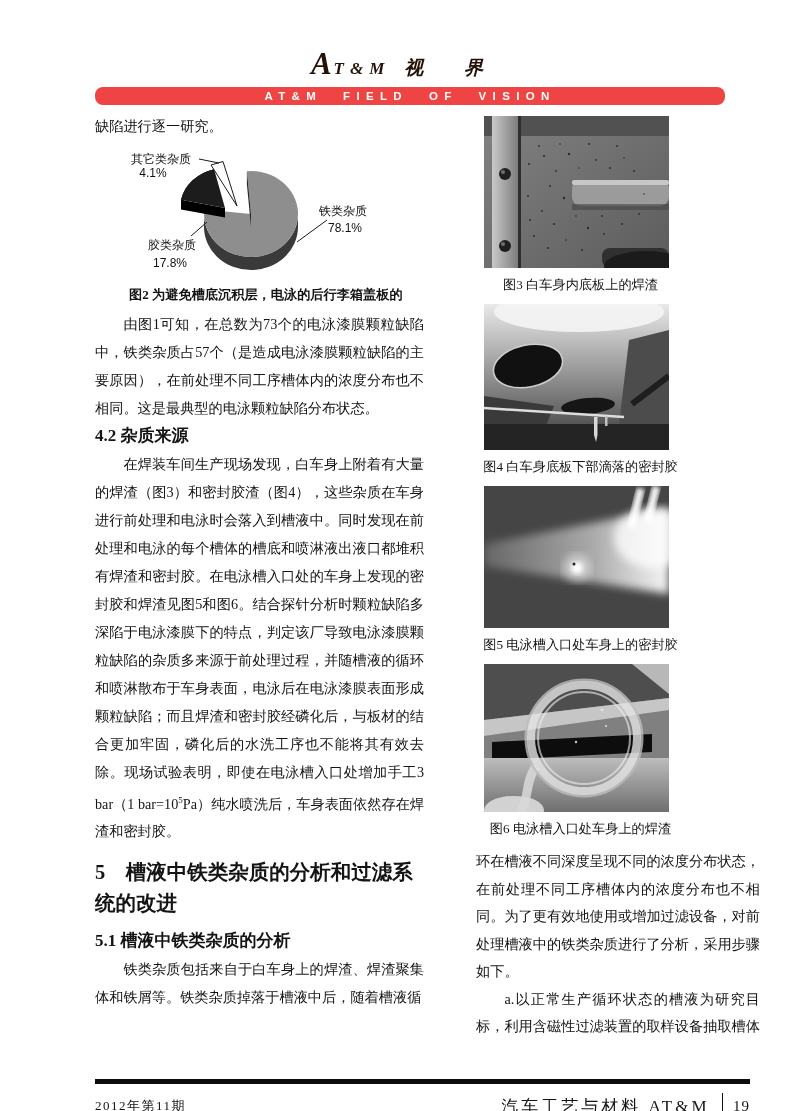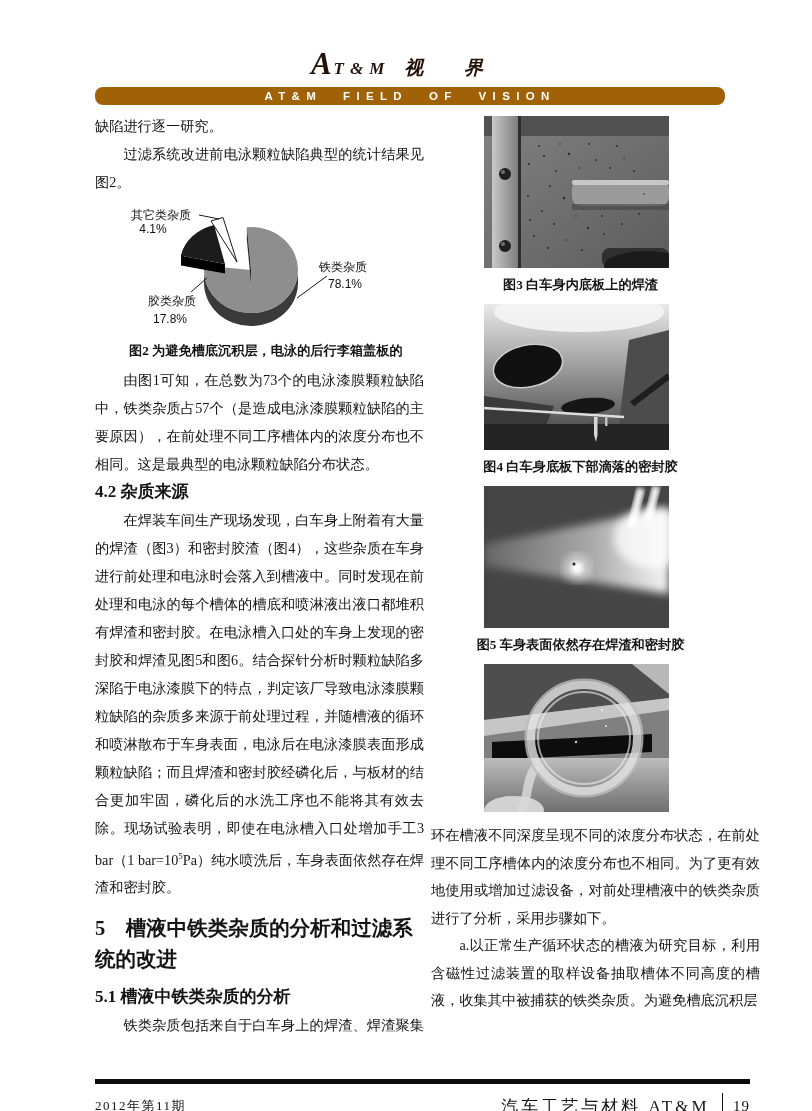--- a/index.html
+++ b/index.html
@@ -6,21 +6,21 @@
   .page{position:relative;width:812px;height:1111px;background:#fff;overflow:hidden;
         font-family:"Liberation Serif","DejaVu Serif",serif;color:#141414;}
 
   
   .masthead{position:absolute;top:46px;left:0;width:100%;text-align:center;
             color:#241208;font-style:italic;}
   .masthead .initial{font-size:31px;font-weight:600;letter-spacing:2px;}
   .masthead .latin{font-size:17px;font-weight:600;letter-spacing:6px;margin-right:14px;}
   .masthead .cjk{font-size:19px;font-weight:600;letter-spacing:18px;font-style:italic;}
   .banner{position:absolute;top:87px;left:95px;width:630px;height:18px;
-          background:#a16207;border-radius:8px;display:flex;align-items:center;justify-content:center;}
+          background:#ef4444;border-radius:8px;display:flex;align-items:center;justify-content:center;}
   .banner span{color:#fff;font-family:"Liberation Sans","DejaVu Sans",sans-serif;
           font-size:11.5px;font-weight:700;letter-spacing:0.55em;word-spacing:1.0em;white-space:nowrap;}
 
   
   .columns{position:absolute;top:112px;left:95px;width:665px;height:925px;
            display:flex;gap:7px;overflow:hidden;}
   .col{width:330px;overflow:hidden;}
   .col p{margin:0;font-size:14.2px;line-height:28px;text-align:justify;}
   .indent{text-indent:2em;}
   sup{font-size:9px;}
@@ -33,24 +33,24 @@
   .chartbox svg{display:block;}
   .pietext{font-family:"Liberation Sans","DejaVu Sans",sans-serif;font-size:12px;fill:#111;}
   .fig2cap{font-size:13.2px;font-weight:700;line-height:17.5px;margin:2px 0 6px 0;}
   .fig2cap .l1{display:block;padding-left:34px;}
   .fig2cap .l2{display:block;padding-left:62px;}
 
   
   .figure{margin:0 0 10px 0;}
   .photo{margin-left:53px;width:185px;background:#777;}
   .photo svg{display:block;}
-  .figcap{margin-top:8px;text-align:center;font-size:13.2px;font-weight:700;
+  .figcap{margin-top:8px;text-align:center;font-size:13.2px;font-weight:400;
           white-space:nowrap;line-height:18px;padding-right:30px;}
   .col-right{padding-top:4px;}
-  .col-right p{line-height:27.5px;}
+  .col-right p{line-height:27.5px;margin-left:45px;}
 
   
   .footer{position:absolute;left:95px;top:1079px;width:655px;}
   .footer .rule{height:5px;background:#0c0c0c;}
   .footer .row{display:flex;justify-content:space-between;align-items:center;margin-top:9px;}
   .footer .issue{font-size:13px;letter-spacing:1.5px;}
   .footer .rightside{display:flex;align-items:center;}
   .footer .journal{font-size:17px;letter-spacing:3px;}
   .footer .divider{width:1.5px;height:26px;background:#111;margin:0 10px 0 12px;}
   .footer .pageno{font-size:15px;letter-spacing:1px;}
@@ -65,21 +65,20 @@
   </div>
 
   <div class="banner">
     <span>AT&amp;M FIELD OF VISION</span>
   </div>
 
   <div class="columns">
 
     <div class="col">
       <p>缺陷进行逐一研究。</p>
-      <p class="indent">过滤系统改进前电泳颗粒缺陷典型的统计结果见图2。</p>
 
       <div class="chartbox">
         <svg width="330" height="140" viewBox="0 0 330 140">
 
           <path d="M109,70 A47,43 0 0 0 203,70 L203,83 A47,43 0 0 1 109,83 Z" fill="#3a3a3a"></path>
 
           <path d="M156,70 L151.9,27.2 A47,43 0 1 1 109.3,65.5 Z" fill="#8e8e8e"></path>
 
           <polygon points="151.9,27.2 156,70 156,83 151.9,40.2" fill="#262626"></polygon>
 
@@ -227,21 +226,21 @@
             <rect width="185" height="142" fill="#454545"></rect>
             <polygon points="0,58 0,80 185,108 185,22" fill="url(#g5beam)" filter="url(#blur4)"></polygon>
             <ellipse cx="168" cy="52" rx="38" ry="30" fill="#ffffff" opacity="0.75" filter="url(#blur4)"></ellipse>
             <rect x="148" y="2" width="8" height="40" fill="#ffffff" opacity="0.95" transform="rotate(14 152 22)" filter="url(#blur2)"></rect>
             <rect x="164" y="0" width="8" height="36" fill="#ffffff" opacity="0.95" transform="rotate(14 168 18)" filter="url(#blur2)"></rect>
             <circle cx="93" cy="82" r="14" fill="#ffffff" opacity="0.45" filter="url(#blur4)"></circle>
             <circle cx="93" cy="82" r="6" fill="#ffffff" opacity="0.95" filter="url(#blur2)"></circle>
             <circle cx="90" cy="78" r="1.5" fill="#222"></circle>
           </svg>
         </div>
-        <div class="figcap">图5  车身表面依然存在焊渣和密封胶</div>
+        <div class="figcap">图5  电泳槽入口处车身上的密封胶</div>
       </div>
 
       <div class="figure">
         <div class="photo">
           <svg width="185" height="148" viewBox="0 0 185 148">
             <defs>
               <linearGradient id="g6low" x1="0" y1="0" x2="0" y2="1">
                 <stop offset="0" stop-color="#bdbdbd"></stop>
                   <stop offset="1" stop-color="#6f6f6f"></stop>
               </linearGradient>
@@ -255,20 +254,21 @@
             <ellipse cx="30" cy="146" rx="30" ry="14" fill="#d2d2d2"></ellipse>
             <path d="M52,102 C40,120 46,134 36,148" stroke="#d9d9d9" stroke-width="9" fill="none" opacity="0.85"></path>
             <circle cx="100" cy="74" r="58" fill="none" stroke="#bdbdbd" stroke-width="3" opacity="0.8"></circle>
             <circle cx="100" cy="74" r="53" fill="none" stroke="#e3e3e3" stroke-width="8" opacity="0.8"></circle>
             <circle cx="100" cy="74" r="46" fill="none" stroke="#efefef" stroke-width="2" opacity="0.6"></circle>
             <circle cx="118" cy="46" r="1.3" fill="#e8e8e8"></circle>
               <circle cx="122" cy="62" r="1.1" fill="#dcdcdc"></circle>
             <circle cx="92" cy="78" r="1.2" fill="#cccccc"></circle>
           </svg>
         </div>
+        <div class="figcap">图6  电泳槽入口处车身上的焊渣</div>
       </div>
 
       <p>环在槽液不同深度呈现不同的浓度分布状态，在前处理不同工序槽体内的浓度分布也不相同。为了更有效地使用或增加过滤设备，对前处理槽液中的铁类杂质进行了分析，采用步骤如下。</p>
       <p class="indent">a.以正常生产循环状态的槽液为研究目标，利用含磁性过滤装置的取样设备抽取槽体不同高度的槽液，收集其中被捕获的铁类杂质。为避免槽底沉积层</p>
     </div>
   </div>
 
   <div class="footer">
     <div class="rule"></div>
     <div class="row">

